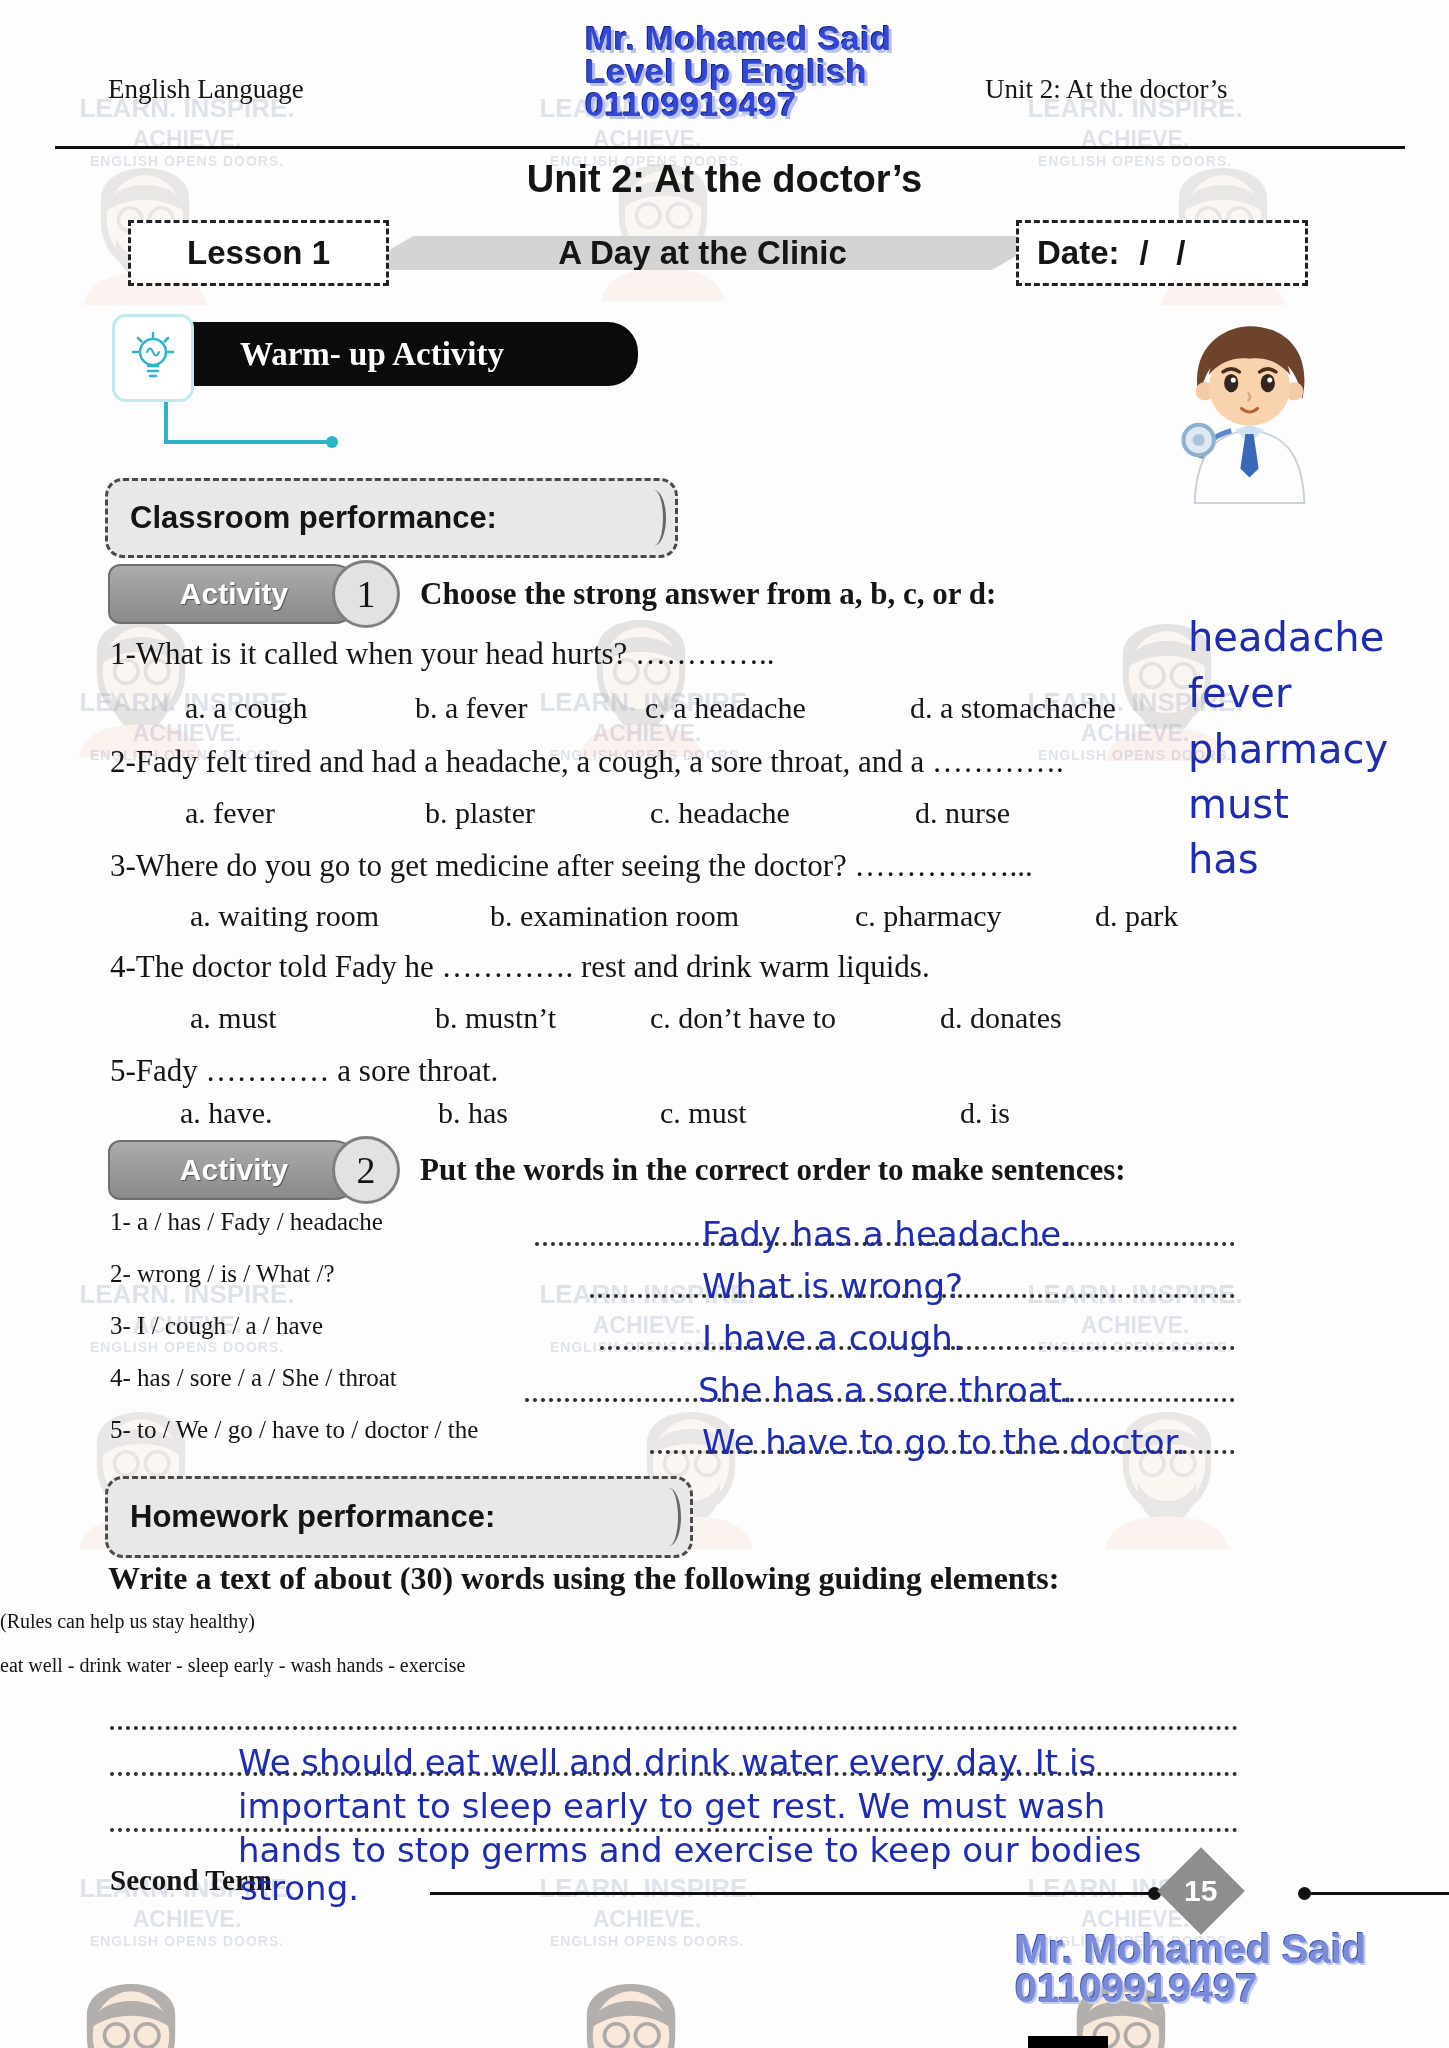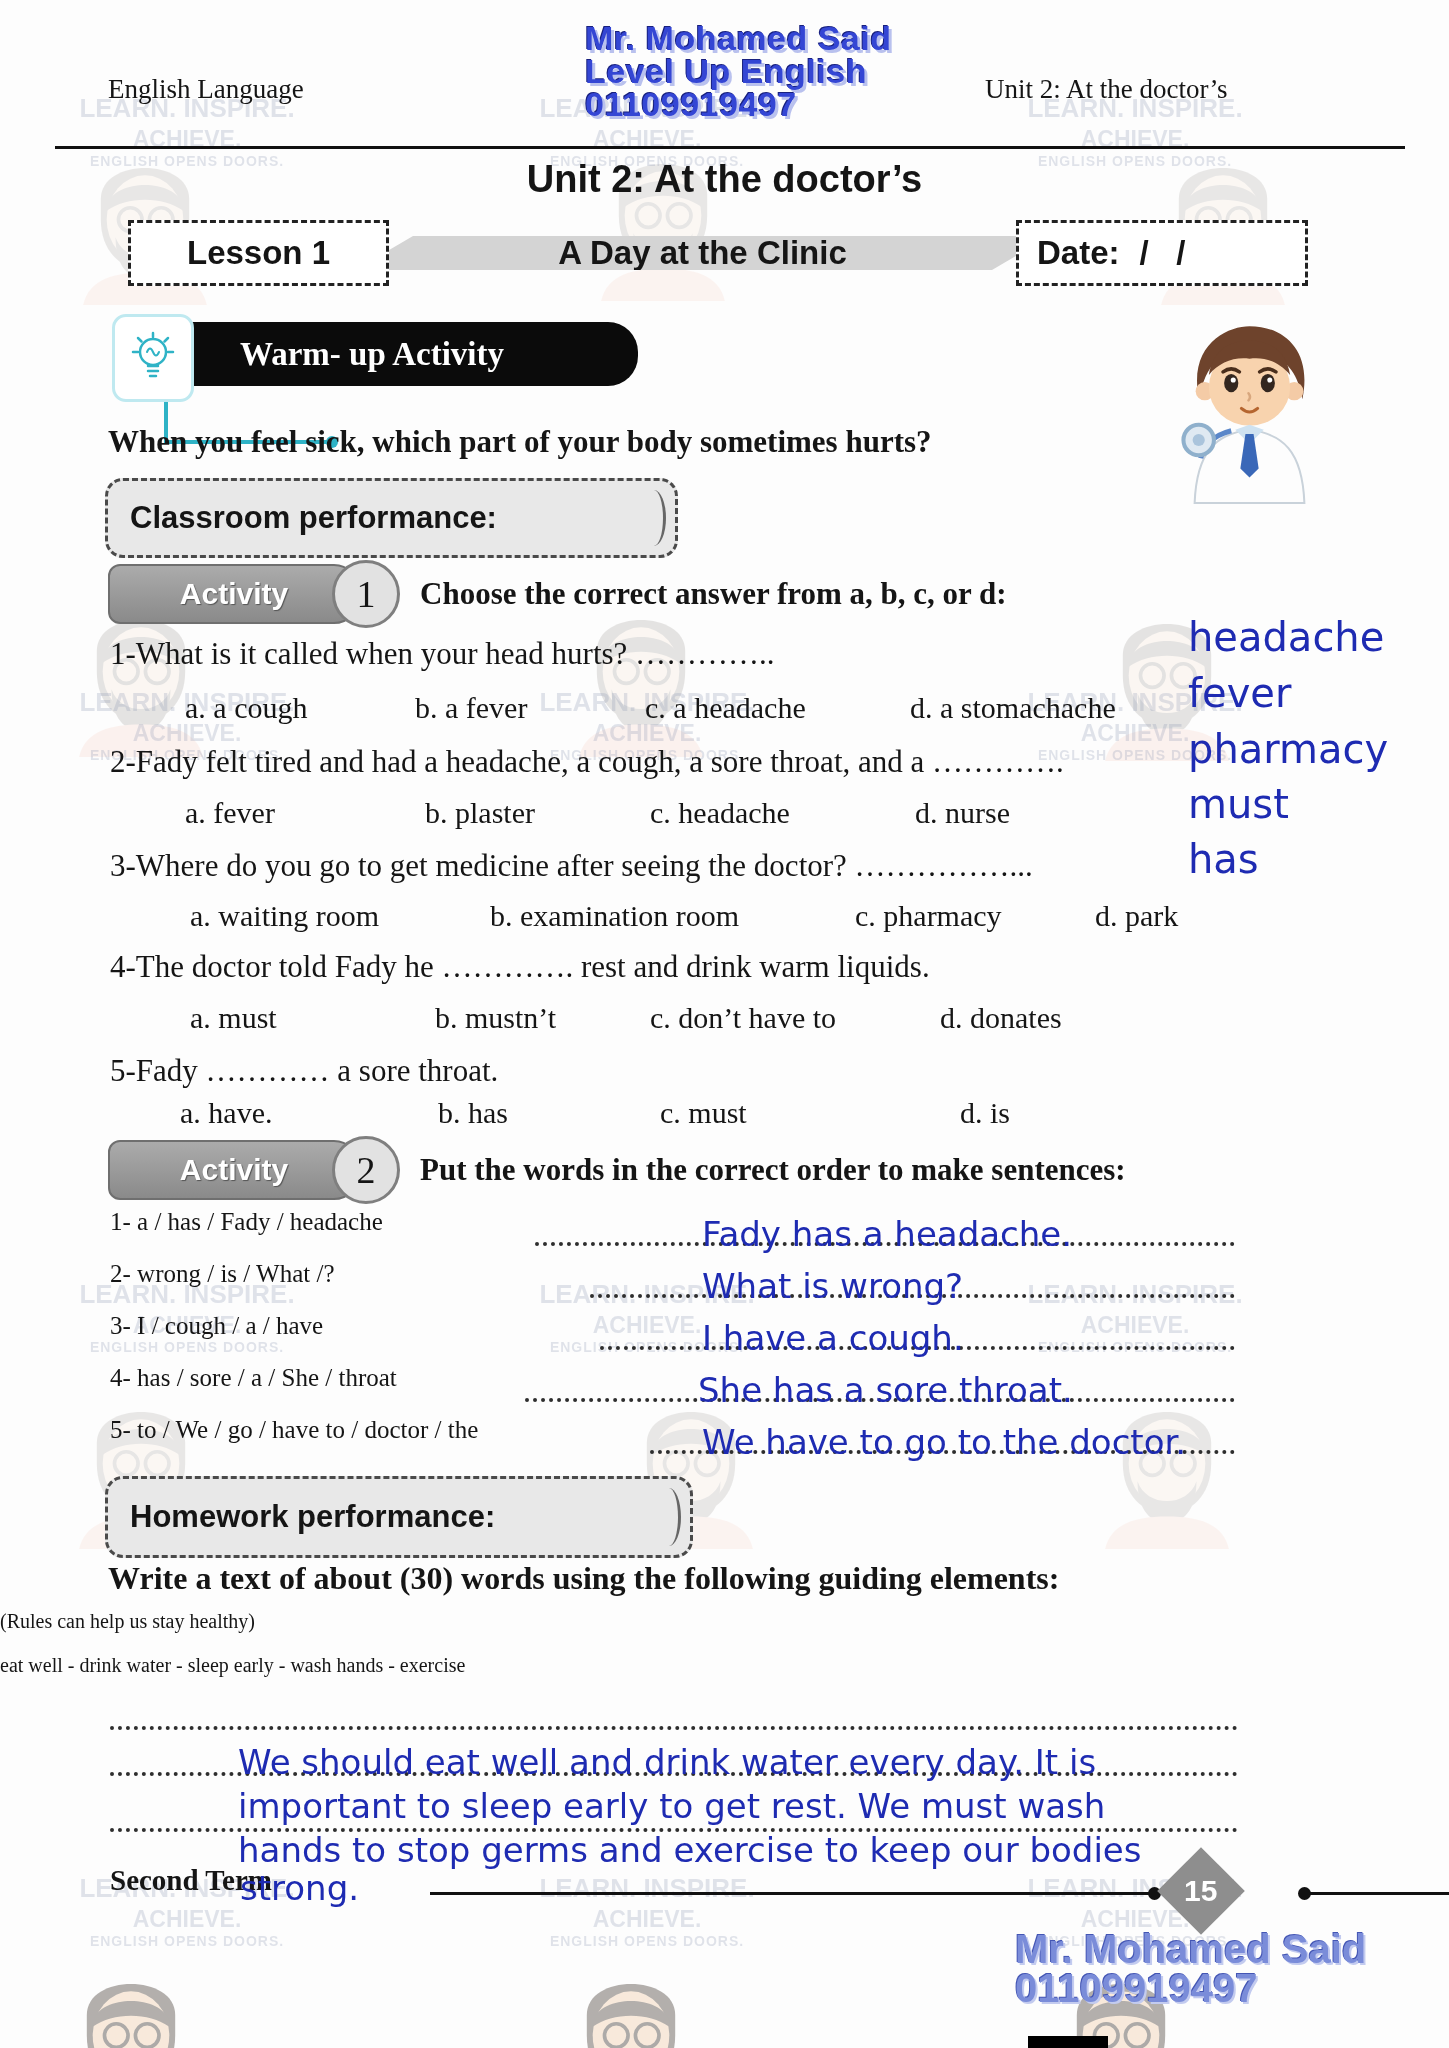--- a/index.html
+++ b/index.html
@@ -230,21 +230,20 @@
         <path d="M21 37 h10 M21 42 h10 M23 47 h6"></path>
         <path d="M26 4 v4 M11 9 l3.5 3.5 M41 9 l-3.5 3.5 M6 23 h5 M41 23 h5"></path>
       </g>
     </svg>
   </div>
   <svg class="abs connector" width="210" height="80">
     <polyline points="16,14 16,62 182,62" fill="none" stroke="#2fb3c6" stroke-width="4"></polyline>
     <circle cx="16" cy="14" r="6" fill="#2fb3c6"></circle>
       <circle cx="182" cy="62" r="6" fill="#2fb3c6"></circle>
   </svg>
-  <div class="abs warm-question">When you feel sick, which part of your body sometimes hurts?</div>
 
   <svg class="abs" style="left:1160px;top:316px;z-index:2" width="178" height="188" viewBox="0 0 175 185">
     <path d="M38 80 C28 28 66 10 88 10 C122 10 150 34 140 82 C136 58 126 44 110 40 C94 36 68 36 56 44 C46 52 42 66 38 80 Z" fill="#6e432c"></path>
     <circle cx="44" cy="74" r="9" fill="#f4cba6"></circle>
       <circle cx="132" cy="74" r="9" fill="#f4cba6"></circle>
     <ellipse cx="88" cy="70" rx="40" ry="38" fill="#f8d3ae"></ellipse>
     <path d="M48 58 C52 32 70 24 88 24 C108 24 124 34 128 58 C116 44 102 40 88 42 C72 40 58 46 48 58 Z" fill="#6e432c"></path>
     <path d="M62 55 q8 -6 16 0 M98 55 q8 -6 16 0" stroke="#4a2e1c" stroke-width="3.5" fill="none" stroke-linecap="round"></path>
     <ellipse cx="70" cy="66" rx="7" ry="9" fill="#33261f"></ellipse>
       <circle cx="72" cy="63" r="2.5" fill="#fff"></circle>
@@ -259,21 +258,21 @@
     <path d="M52 152 q12 10 26 8" stroke="#fdfdfd" stroke-width="14" fill="none" stroke-linecap="round"></path>
     <circle cx="38" cy="122" r="15" fill="#dfe9f2" stroke="#8fb0cc" stroke-width="4"></circle>
     <circle cx="38" cy="122" r="6" fill="#aac4dc"></circle>
   </svg>
 
   <div class="abs perf-box" style="left:105px;top:478px;width:545px;height:74px">Classroom performance:</div>
 
   <div class="abs act-row" style="left:108px;top:560px">
     <div class="act-pill">Activity</div>
     <div class="act-circle">1</div>
-    <div class="act-title">Choose the correct answer from a, b, c, or d:</div>
+    <div class="act-title">Choose the strong answer from a, b, c, or d:</div>
   </div>
 
   <div class="abs q-line" style="top:636px">1-What is it called when your head hurts? …………..</div>
   <div class="abs opt-row" style="top:691px">
     <span style="left:185px">a. a cough</span>
     <span style="left:415px">b. a fever</span>
     <span style="left:645px">c. a headache</span>
     <span style="left:910px">d. a stomachache</span>
   </div>
 

